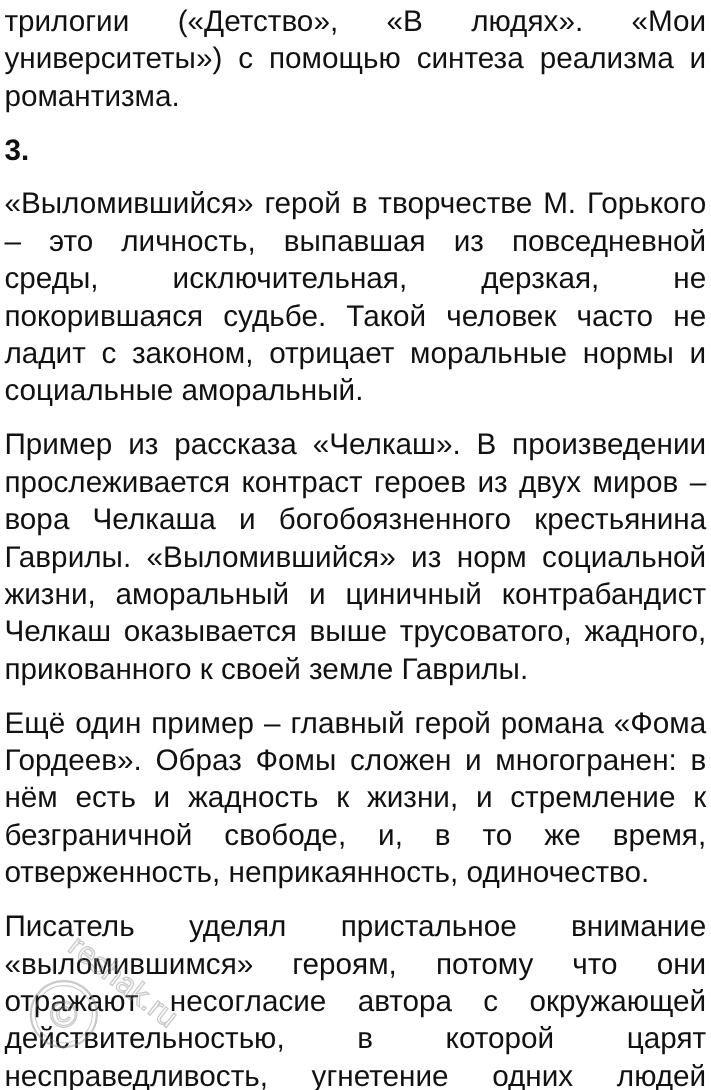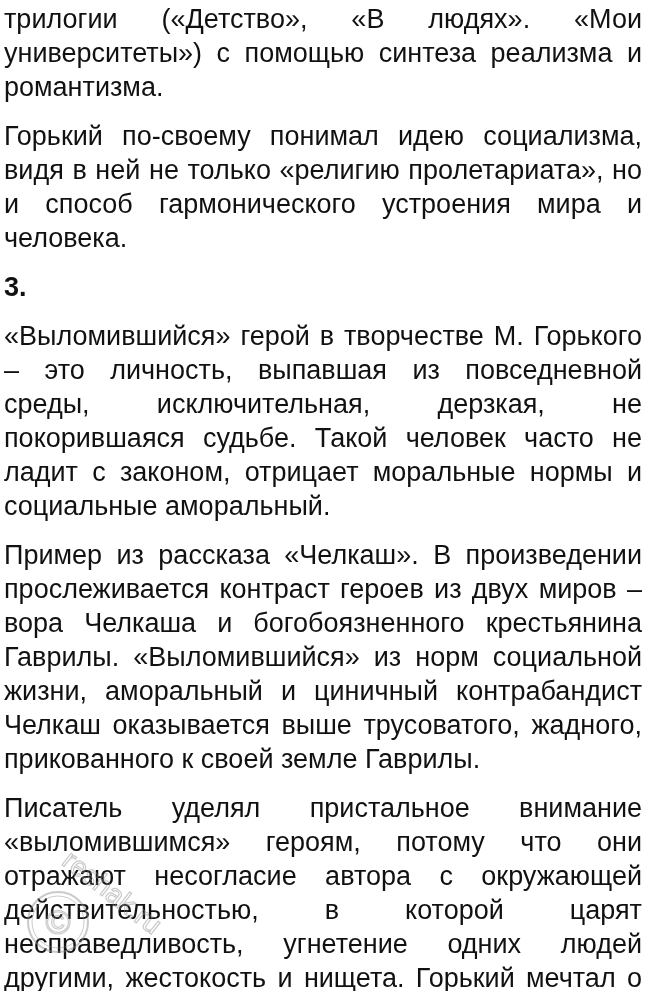--- a/index.html
+++ b/index.html
@@ -43,24 +43,24 @@
     height: 120px;
     pointer-events: none;
     opacity: 0.45;
   }
 </style>
 </head>
 <body>
 
 <div class="page">
   <p class="para first">трилогии («Детство», «В людях». «Мои университеты») с помощью синтеза реализма и романтизма.</p>
-  <p class="para">Горький по-своему понимал идею социализма, видя в ней не только «религию пролетариата», но и способ гармонического устроения мира и человека.</p>
   <div class="section-num">3.</div>
   <p class="para">«Выломившийся» герой в творчестве М. Горького – это личность, выпавшая из повседневной среды, исключительная, дерзкая, не покорившаяся судьбе. Такой человек часто не ладит с законом, отрицает моральные нормы и социальные аморальный.</p>
   <p class="para">Пример из рассказа «Челкаш». В произведении прослеживается контраст героев из двух миров – вора Челкаша и богобоязненного крестьянина Гаврилы. «Выломившийся» из норм социальной жизни, аморальный и циничный контрабандист Челкаш оказывается выше трусоватого, жадного, прикованного к своей земле Гаврилы.</p>
+  <p class="para">Ещё один пример – главный герой романа «Фома Гордеев». Образ Фомы сложен и многогранен: в нём есть и жадность к жизни, и стремление к безграничной свободе, и, в то же время, отверженность, неприкаянность, одиночество.</p>
   <p class="para">Писатель уделял пристальное внимание «выломившимся» героям, потому что они отражают несогласие автора с окружающей действительностью, в которой царят несправедливость, угнетение одних людей другими, жестокость и нищета. Горький мечтал о новом человеке, человеке-борце, человеке-деятеле, и создавал личность, «выломившуюся» из повседневной среды, исключительную, дерзкую, не покоряющуюся судьбе.</p>
 </div>
 
 <div class="watermark">
   <svg width="150" height="120" viewBox="0 0 150 120">
     <circle cx="40" cy="72" r="30" fill="none" stroke="#8a8a8a" stroke-width="2"></circle>
     <circle cx="40" cy="72" r="26" fill="none" stroke="#8a8a8a" stroke-width="1"></circle>
     <text x="40" y="84" text-anchor="middle" font-family="Liberation Sans, sans-serif" font-size="34" fill="none" stroke="#8a8a8a" stroke-width="1.2">©</text>
     <text x="30" y="30" transform="rotate(38 60 40)" font-family="Liberation Sans, sans-serif" font-size="28" fill="none" stroke="#8a8a8a" stroke-width="1.2">reshak.ru</text>
   </svg>

